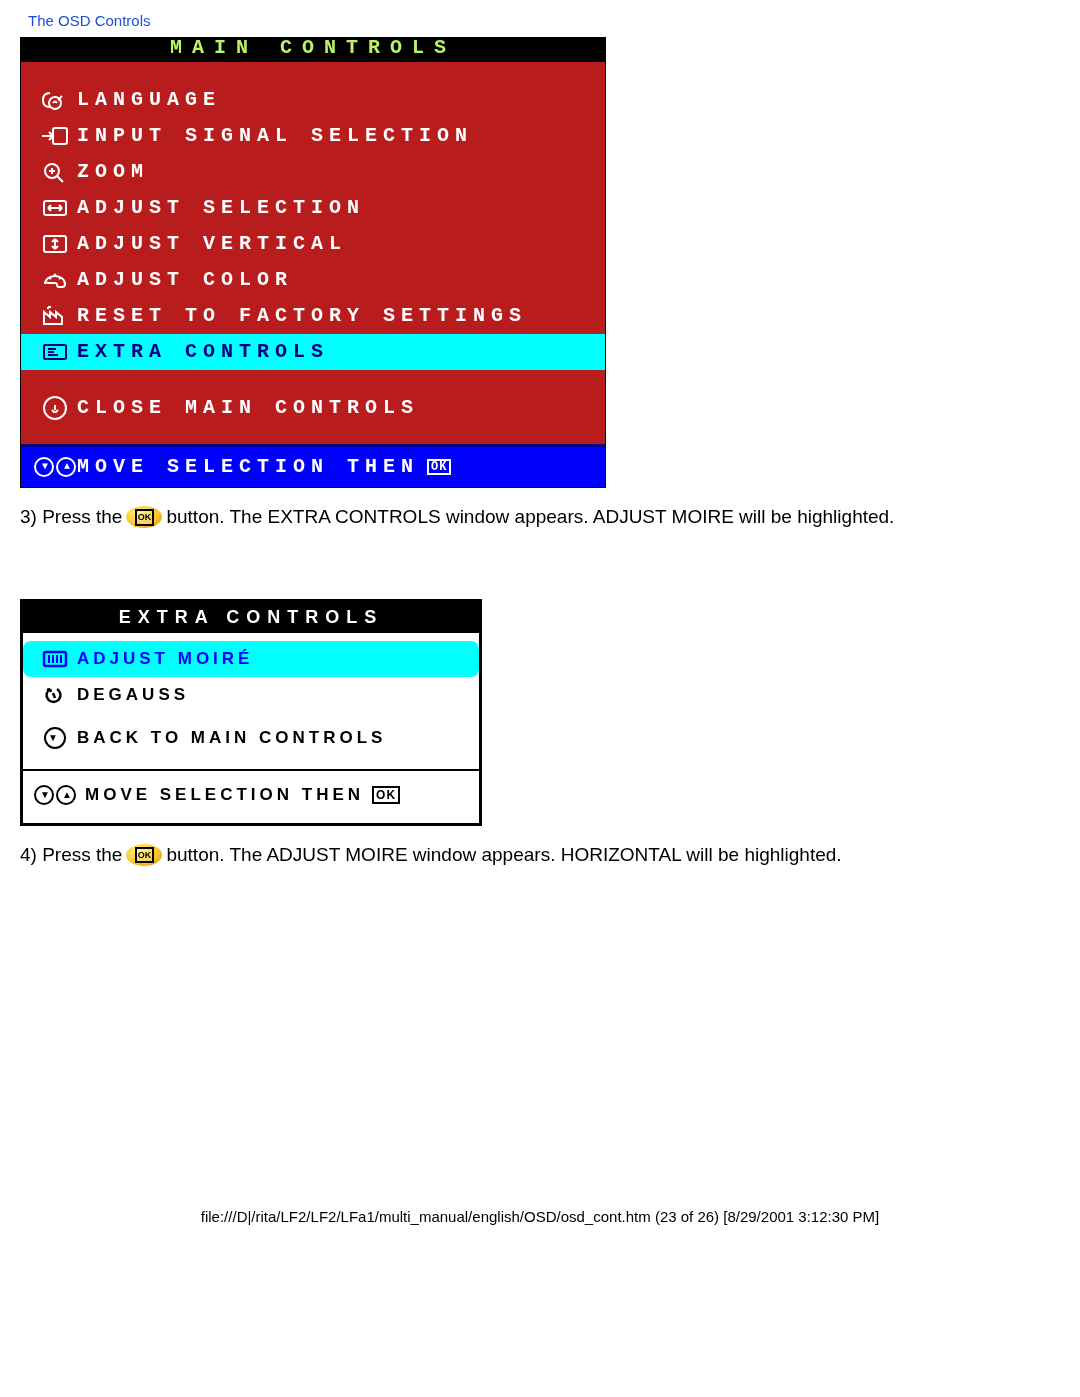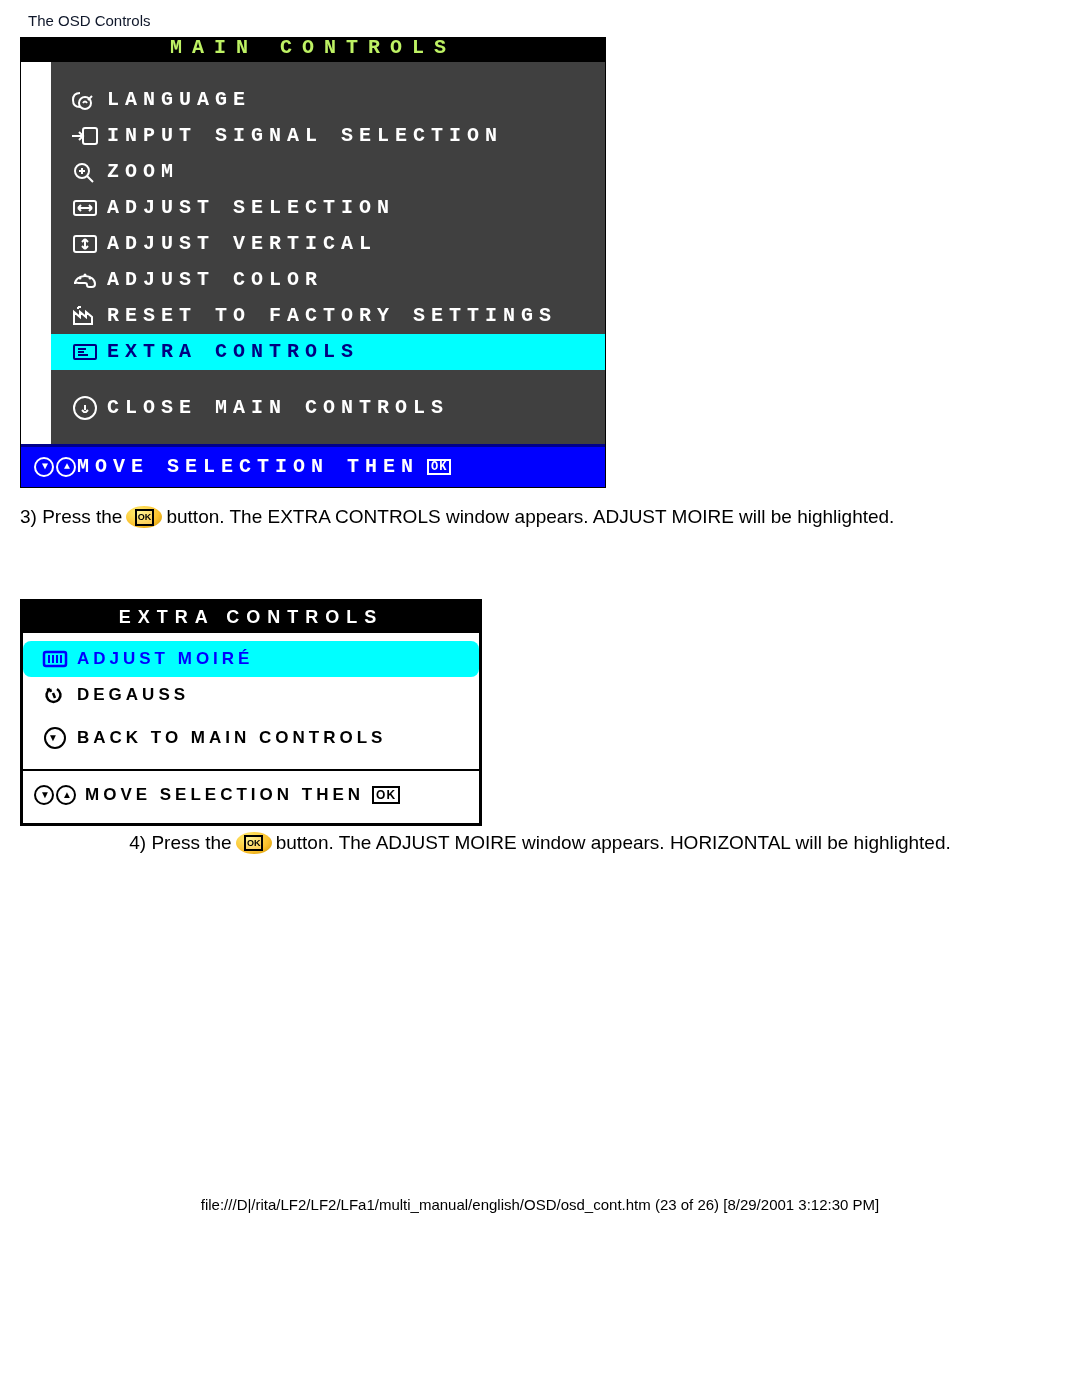--- a/index.html
+++ b/index.html
@@ -7,45 +7,44 @@
     padding: 0;
     font-family: Arial, Helvetica, sans-serif;
     background: #fff;
     width: 1080px;
   }
   .page {
     padding: 8px 20px 0 20px;
   }
   .header-title {
     font-size: 15px;
-    color: #0f172a;
+    color: #1d4ed8;
     margin: 4px 0 8px 8px;
   }
   
   .osd-main {
     width: 584px;
     border: 1px solid #000;
     font-family: "Courier New", monospace;
     font-weight: bold;
     letter-spacing: 6px;
     font-size: 20px;
     line-height: 1.0;
   }
   .osd-main-title {
     background: #000;
     color: #bef264;
     text-align: center;
     padding: 0 0 4px 0;
     letter-spacing: 10px;
   }
   .osd-main-body {
-    background: #404040;
+    background: #b91c1c;
     color: #fff;
     padding: 20px 0 18px 0;
-    margin-left: 30px;
   }
   .osd-row {
     display: flex;
     align-items: center;
     padding: 3px 0 3px 12px;
     height: 30px;
   }
   .osd-row.highlight {
     background: #00ffff;
     color: #000080;
@@ -381,21 +380,21 @@
         <span class="updown" style="color:#000;margin-right:8px;">
           <span class="circ">▼</span>
             <span class="circ">▲</span>
         </span>
         <span>MOVE SELECTION THEN</span>
         <span class="ok-box dark">OK</span>
       </div>
     </div>
   </div>
 
-  <div class="instruction" style="margin-top:4px;justify-content:center;">
+  <div class="instruction" style="margin-top:16px;">
     <span>4) Press the </span>
     <span class="ok-button-icon">
         <span class="inner">OK</span>
       </span>
     <span> button. The ADJUST MOIRE window appears. HORIZONTAL will be highlighted.</span>
   </div>
 
   <div class="page-footer">file:///D|/rita/LF2/LF2/LFa1/multi_manual/english/OSD/osd_cont.htm (23 of 26) [8/29/2001 3:12:30 PM]</div>
 </div>
 

